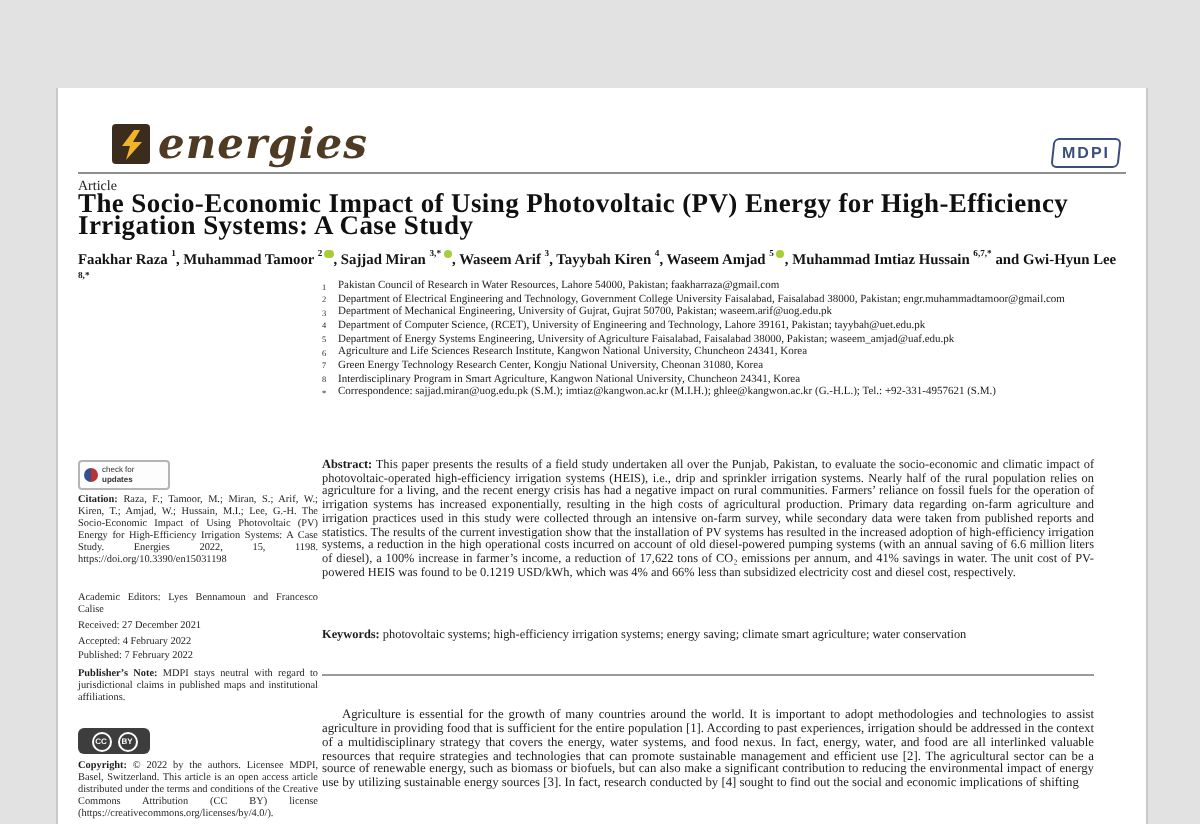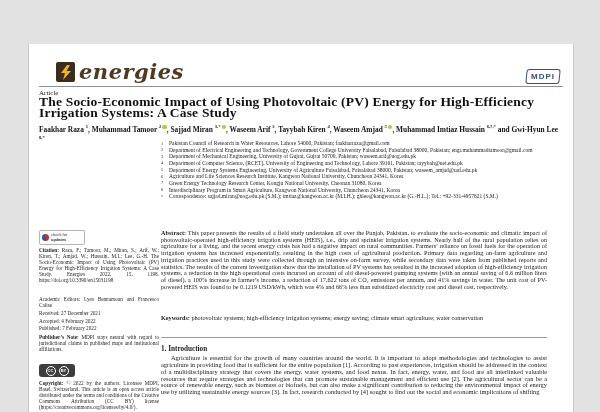--- a/index.html
+++ b/index.html
@@ -173,21 +173,20 @@
   <div class="abs main-col abstract">
     <b class="inline-label">Abstract:</b><span> This paper presents the results of a field study undertaken all over the Punjab, Pakistan, to evaluate the socio-economic and climatic impact of photovoltaic-operated high-efficiency irrigation systems (HEIS), i.e., drip and sprinkler irrigation systems. Nearly half of the rural population relies on agriculture for a living, and the recent energy crisis has had a negative impact on rural communities. Farmers’ reliance on fossil fuels for the operation of irrigation systems has increased exponentially, resulting in the high costs of agricultural production. Primary data regarding on-farm agriculture and irrigation practices used in this study were collected through an intensive on-farm survey, while secondary data were taken from published reports and statistics. The results of the current investigation show that the installation of PV systems has resulted in the increased adoption of high-efficiency irrigation systems, a reduction in the high operational costs incurred on account of old diesel-powered pumping systems (with an annual saving of 6.6 million liters of diesel), a 100% increase in farmer’s income, a reduction of 17,622 tons of CO₂ emissions per annum, and 41% savings in water. The unit cost of PV-powered HEIS was found to be 0.1219 USD/kWh, which was 4% and 66% less than subsidized electricity cost and diesel cost, respectively.</span>
   </div>
 
   <div class="abs main-col keywords">
     <b class="inline-label">Keywords:</b><span> photovoltaic systems; high-efficiency irrigation systems; energy saving; climate smart agriculture; water conservation</span>
   </div>
 
   <div class="abs col-rule"></div>
 
-  <div class="abs main-col intro-head">1. Introduction</div>
   <div class="abs main-col intro-text">Agriculture is essential for the growth of many countries around the world. It is important to adopt methodologies and technologies to assist agriculture in providing food that is sufficient for the entire population [1]. According to past experiences, irrigation should be addressed in the context of a multidisciplinary strategy that covers the energy, water systems, and food nexus. In fact, energy, water, and food are all interlinked valuable resources that require strategies and technologies that can promote sustainable management and efficient use [2]. The agricultural sector can be a source of renewable energy, such as biomass or biofuels, but can also make a significant contribution to reducing the environmental impact of energy use by utilizing sustainable energy sources [3]. In fact, research conducted by [4] sought to find out the social and economic implications of shifting</div>
 
   <div class="abs side badge-updates">
     <span class="crossmark-icon"></span>
     <span class="badge-text">
       <span>check for</span><br>
       <span class="b2">updates</span>
     </span>
   </div>
 

